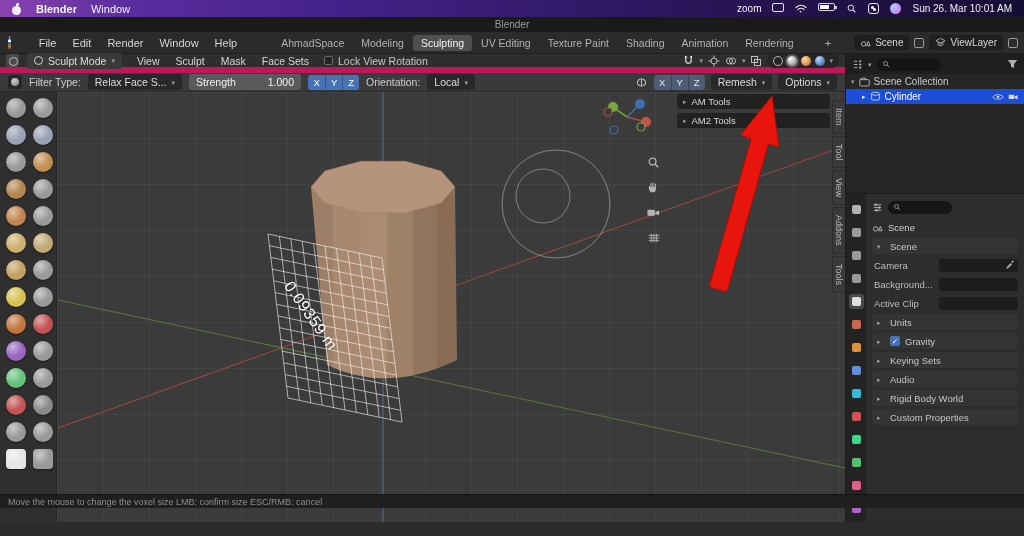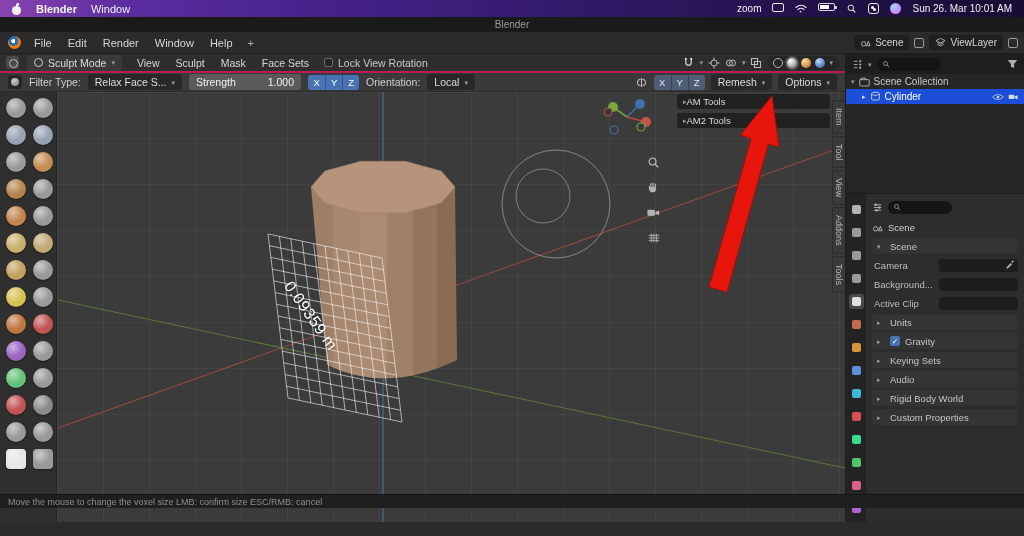--- a/index.html
+++ b/index.html
@@ -26,34 +26,34 @@
   .cc::before{content:"";position:absolute;left:2px;top:2px;width:3px;height:3px;border-radius:50%;background:#fff;}
   .cc::after{content:"";position:absolute;right:2px;bottom:2px;width:3px;height:3px;border-radius:50%;background:#fff;}
   .siri{width:11px;height:11px;border-radius:50%;background:radial-gradient(circle at 35% 35%,#9fd3ff,#c78cff 60%,#ff8cc7);}
 
   
   #win-title{position:absolute;top:17px;left:0;width:1024px;height:15px;background:#1a1a1a;color:#9b9b9b;
     font-size:10px;display:flex;align-items:center;justify-content:center;}
 
   
   #topbar{position:absolute;top:32px;left:0;width:1024px;height:22px;background:#2b2b2b;border-bottom:1px solid #1e1e1e;
-    display:flex;align-items:center;padding:0 6px;gap:2px;font-size:11px;}
+    display:flex;align-items:center;padding:0 6px;gap:17px;font-size:11px;}
   .blender-logo{width:13px;height:13px;border-radius:50%;margin:0 4px 0 2px;
     background:radial-gradient(circle at 42% 38%,#ffffff 0 18%,#2a6fb5 19% 44%,#e87d0d 45%);}
   .menu-item{padding:2px 7px;border-radius:3px;color:#d6d6d6;}
   #workspaces{display:flex;gap:1px;margin-left:12px;align-items:center;font-size:10.5px;}
   .ws-tab{padding:2px 8px;color:#b2b2b2;border-radius:3px;white-space:nowrap;}
   .ws-tab.active{background:#4f4f4f;color:#f2f2f2;}
   .ws-add{color:#b2b2b2;padding:2px 6px;}
   .topbar-right{margin-left:auto;display:flex;align-items:center;gap:5px;}
   .widget{display:flex;align-items:center;gap:4px;background:#1f1f1f;border-radius:3px;padding:2px 6px;font-size:10px;color:#d6d6d6;}
   .sq-icon{width:10px;height:10px;border:1px solid #9a9a9a;border-radius:2px;}
 
   
-  #vheader{position:absolute;top:54px;left:0;width:845px;height:19px;background:#2e2e2e;border-bottom:2px solid #be185d;
+  #vheader{position:absolute;top:54px;left:0;width:845px;height:19px;background:#2e2e2e;border-bottom:6px solid #be185d;
     display:flex;align-items:center;gap:8px;padding:0 6px;font-size:10.5px;color:#d2d2d2;}
   .edicon{width:13px;height:13px;background:#4a4a4a;border-radius:3px;position:relative;}
   .edicon::before{content:"";position:absolute;left:3px;top:3px;width:7px;height:7px;border:1px solid #bdbdbd;border-radius:50%;}
   .dd{background:#282828;border-radius:3px;padding:2px 7px;display:flex;align-items:center;gap:5px;color:#dcdcdc;white-space:nowrap;}
   .mode-dd{background:#3a3a3a;}
   .mode-ic{width:9px;height:9px;border:1px solid #cfcfcf;border-radius:50%;}
   .cbox{width:9px;height:9px;border:1px solid #6a6a6a;background:#242424;border-radius:2px;display:inline-block;}
   .lockwrap{display:flex;align-items:center;gap:5px;color:#c8c8c8;}
   .vh-right{margin-left:auto;display:flex;align-items:center;gap:5px;}
   .vicon{display:flex;align-items:center;justify-content:center;opacity:.92;}
@@ -85,21 +85,21 @@
   .brush.square{border-radius:4px;}
 
   
   #vport{position:absolute;top:92px;left:57px;width:788px;height:430px;background-color:#3b3b3b;overflow:hidden;
     background-image:linear-gradient(rgba(255,255,255,.04) 1px,transparent 1px),linear-gradient(90deg,rgba(255,255,255,.04) 1px,transparent 1px);
     background-size:46px 46px;}
   #scene-svg{position:absolute;left:0;top:0;}
   .voxel-label{position:absolute;left:238px;top:186px;color:#ffffff;font-size:16px;letter-spacing:.5px;
     transform:rotate(55deg);transform-origin:0 0;text-shadow:0 1px 2px rgba(0,0,0,.5);}
   .am-panel{position:absolute;left:620px;width:153px;height:15px;background:rgba(32,32,32,.92);border-radius:3px;
-    display:flex;align-items:center;padding:0 6px;font-size:9.5px;color:#d8d8d8;}
+    display:flex;align-items:center;gap:5px;padding:0 6px;font-size:9.5px;color:#d8d8d8;}
   #am1{top:2px;} #am2{top:21px;}
   #side-tabs{position:absolute;right:0;top:8px;display:flex;flex-direction:column;gap:2px;}
   .side-tab{writing-mode:vertical-rl;background:#3a3a3a;color:#b8b8b8;font-size:9px;padding:7px 1px;
     border:1px solid #2b2b2b;border-right:none;border-radius:3px 0 0 3px;}
   #view-controls{position:absolute;left:588px;top:62px;display:flex;flex-direction:column;gap:8px;}
   .vc{width:17px;height:17px;display:flex;align-items:center;justify-content:center;opacity:.85;}
 
   
   #rside{position:absolute;top:54px;left:845px;width:179px;height:468px;background:#262626;border-left:1px solid #1c1c1c;}
   #outliner{position:absolute;top:0;left:0;right:0;height:139px;background:#262626;}
@@ -163,20 +163,30 @@
 </div>
 
 <div id="topbar">
   <span class="blender-logo"></span>
   <div id="topbar-menus" style="display:flex;gap:2px;">
       <span class="menu-item">File</span>
       <span class="menu-item">Edit</span>
       <span class="menu-item">Render</span>
       <span class="menu-item">Window</span>
       <span class="menu-item">Help</span>
+    </div>
+  <div id="workspaces">
+      <span class="ws-tab">AhmadSpace</span>
+      <span class="ws-tab">Modeling</span>
+      <span class="ws-tab active">Sculpting</span>
+      <span class="ws-tab">UV Editing</span>
+      <span class="ws-tab">Texture Paint</span>
+      <span class="ws-tab">Shading</span>
+      <span class="ws-tab">Animation</span>
+      <span class="ws-tab">Rendering</span>
     </div>
   <span class="ws-add">+</span>
   <div class="topbar-right">
     <div class="widget">
       <svg width="11" height="11" viewBox="0 0 12 12">
           <circle cx="4" cy="7.5" r="2.4" fill="none" stroke="#bdbdbd"></circle>
           <path d="M7.2 9.5 L11 9.5 L9.1 4.8 Z" fill="none" stroke="#bdbdbd"></path>
         </svg>
       <span>Scene</span>
     </div>

